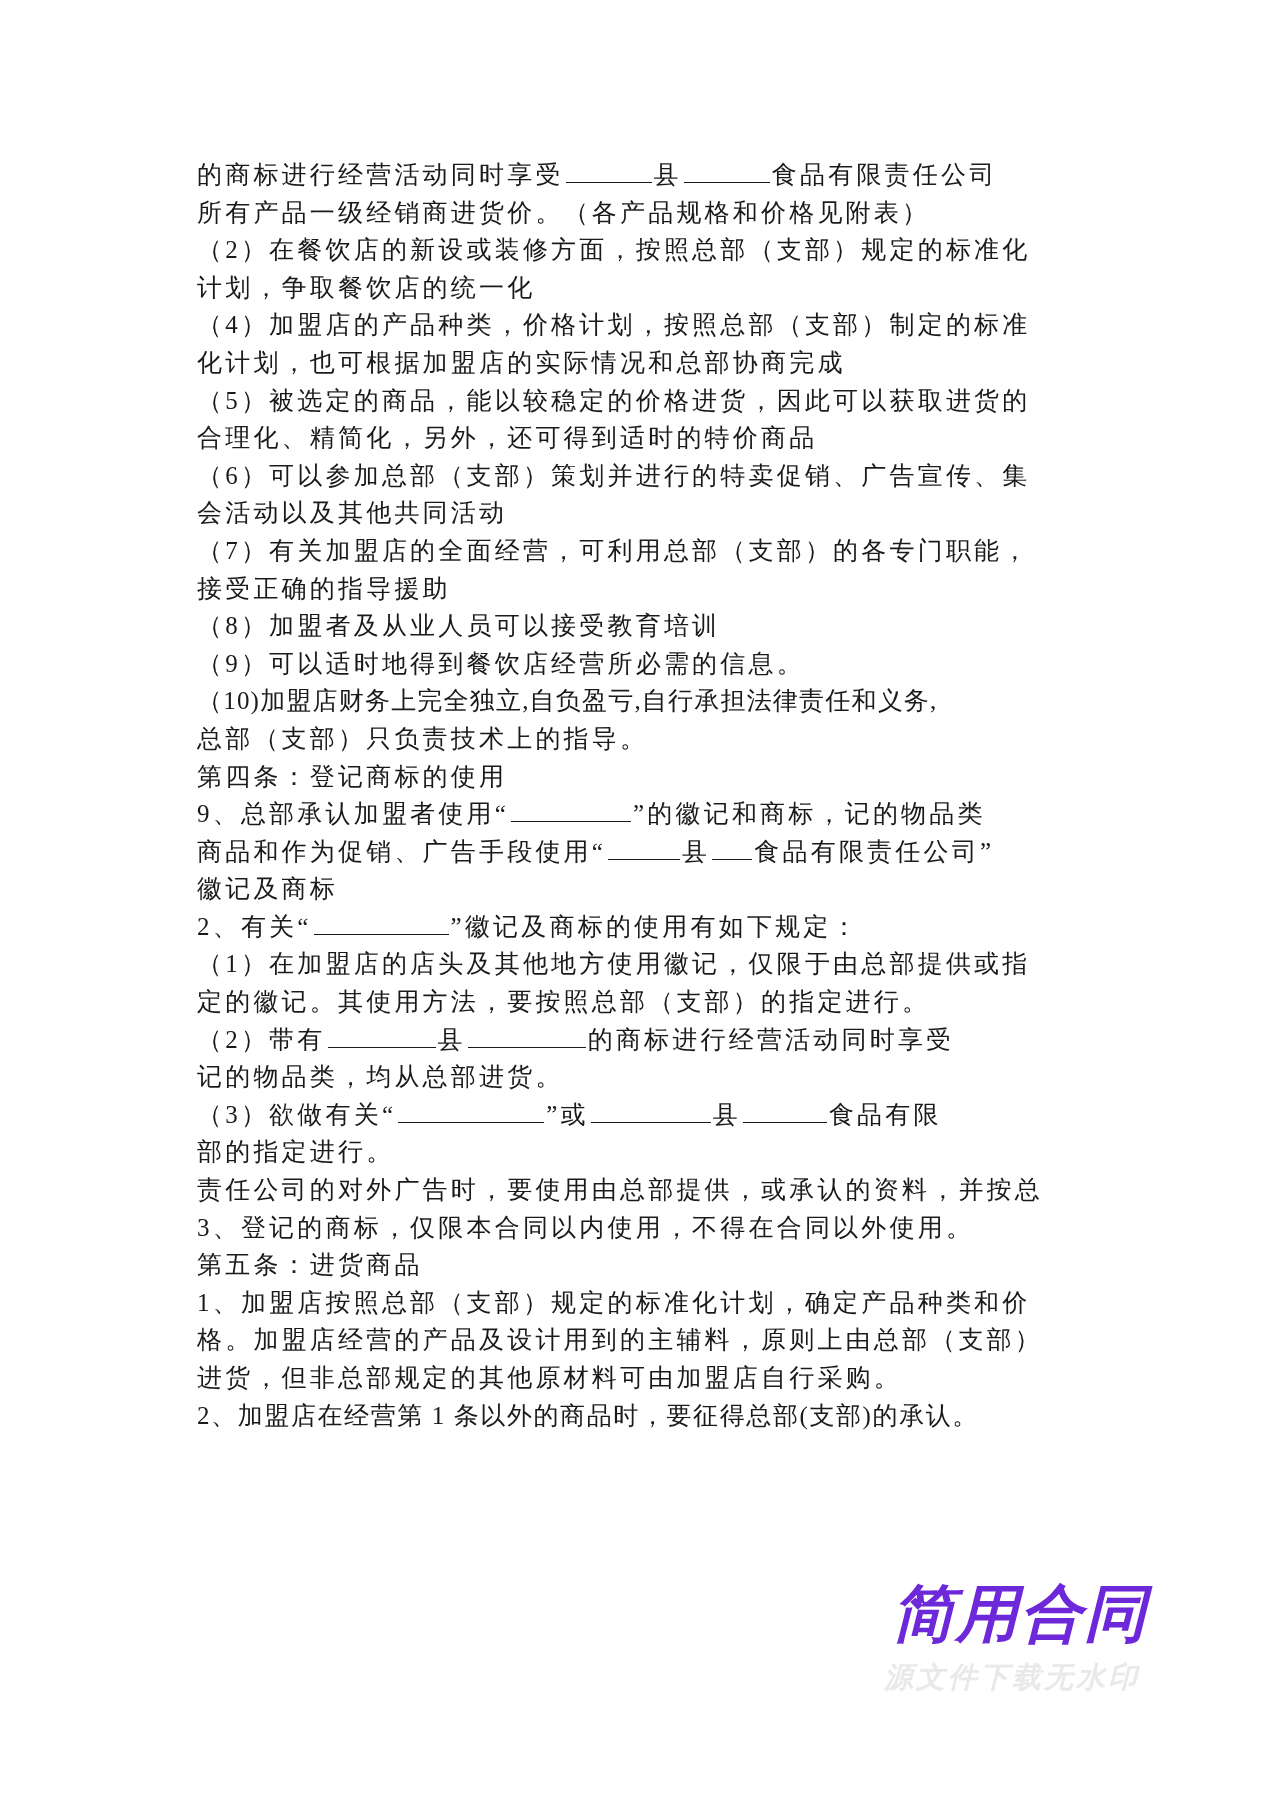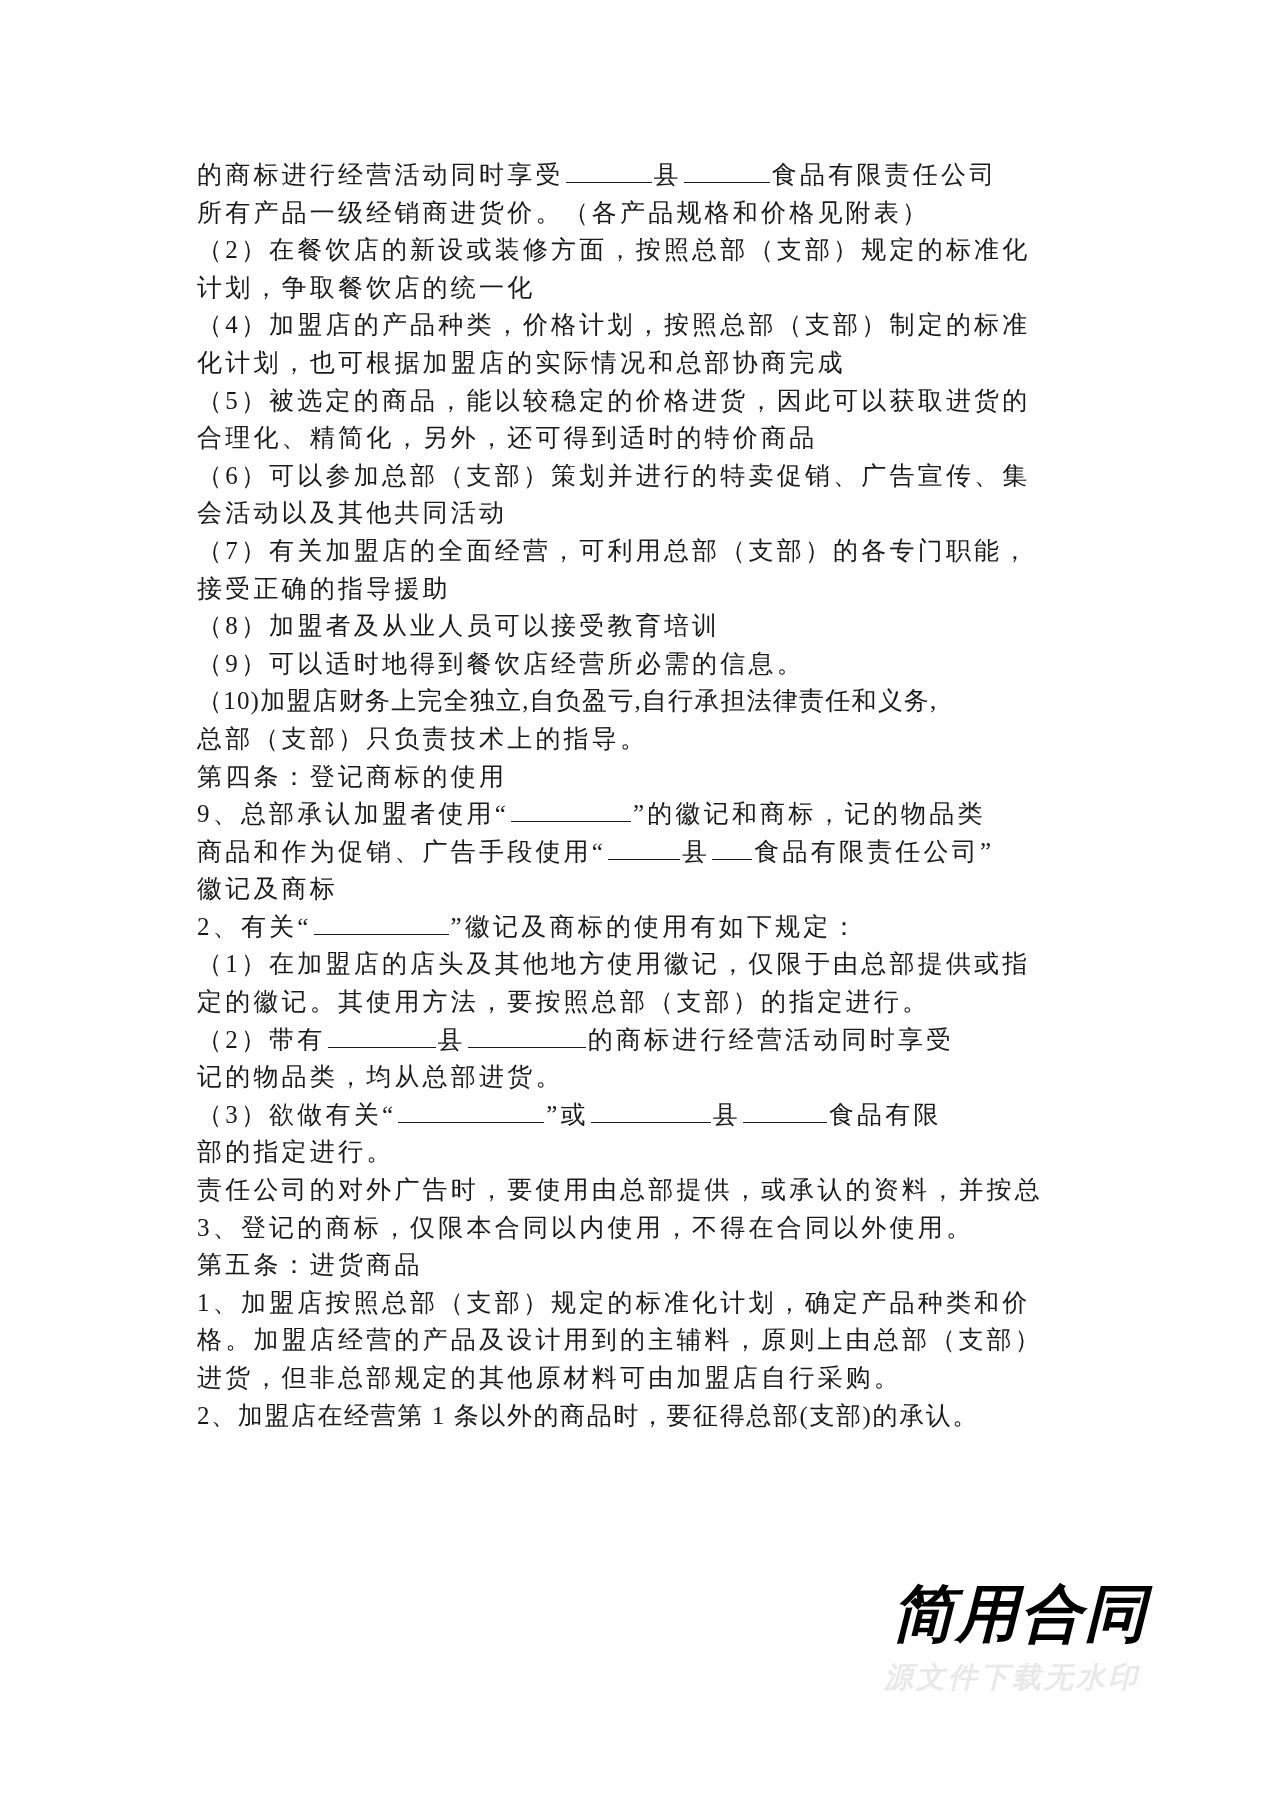--- a/index.html
+++ b/index.html
@@ -42,21 +42,21 @@
       top: 1578px;
       width: 300px;
       pointer-events: none;
       user-select: none;
     }
     .wm-big {
       font-family: "DejaVu Sans", "Liberation Sans", sans-serif;
       font-weight: bold;
       font-style: italic;
       font-size: 62px;
-      color: #000000;
+      color: #6d28d9;
       letter-spacing: 2px;
       line-height: 72px;
     }
     .wm-small {
       font-family: "DejaVu Sans", "Liberation Sans", sans-serif;
       font-weight: bold;
       font-style: italic;
       font-size: 29px;
       color: #e9e9e9;
       letter-spacing: 3px;

